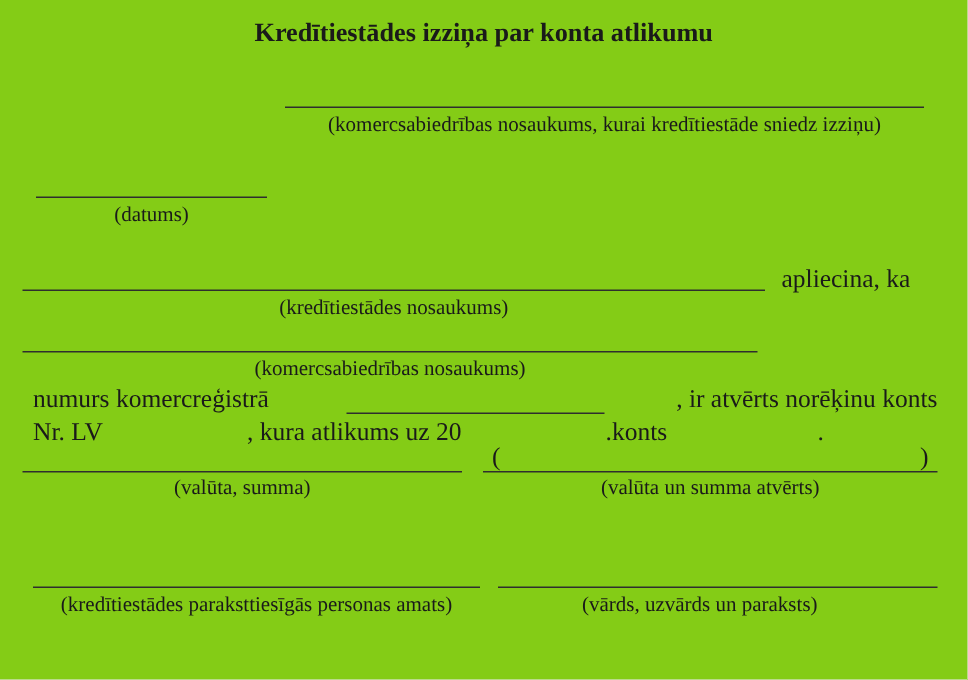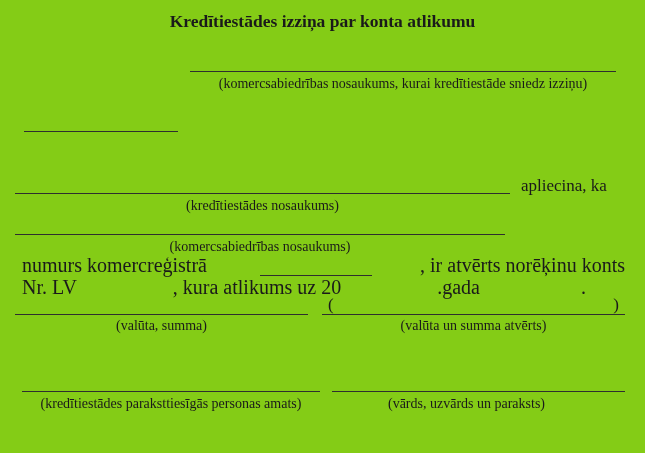--- a/index.html
+++ b/index.html
@@ -20,21 +20,21 @@
     position:absolute; height:1px; background:#2e2e2e;
   }
   .caption {
     position:absolute; font-size:14px; text-align:center; white-space:nowrap;
   }
   .freetext {
     position:absolute; font-size:17px; white-space:nowrap;
   }
   .flexrow {
     position:absolute; display:flex; align-items:baseline;
-    font-size:20px; line-height:21px; white-space:pre;gap:48px;
+    font-size:17px; line-height:21px; white-space:pre;gap:48px;
   }
   .blank {
     border-bottom:1px solid #2e2e2e; align-self:stretch;
   }
   .blank.grow { flex:1 1 auto; }
   .parenfield {
     position:absolute; display:flex; justify-content:space-between;
     align-items:flex-end; font-size:17px; line-height:18px;
     border-bottom:1px solid #2e2e2e; padding:0 6px; box-sizing:border-box;
   }
@@ -43,40 +43,41 @@
 <body>
 
 <div class="page">
 
   <div class="title">Kredītiestādes izziņa par konta atlikumu</div>
 
   <div class="rule" style="left:190px; top:71px; width:426px;"></div>
   <div class="caption" style="left:190px; top:76px; width:426px;">(komercsabiedrības nosaukums, kurai kredītiestāde sniedz izziņu)</div>
 
   <div class="rule" style="left:24px; top:131px; width:154px;"></div>
+  <div class="caption" style="left:24px; top:136px; width:154px;">(datums)</div>
 
   <div class="rule" style="left:15px; top:193px; width:495px;"></div>
   <div class="freetext" style="left:521px; top:176px;">apliecina, ka</div>
   <div class="caption" style="left:15px; top:198px; width:495px;">(kredītiestādes nosaukums)</div>
 
   <div class="rule" style="left:15px; top:234px; width:490px;"></div>
   <div class="caption" style="left:15px; top:239px; width:490px;">(komercsabiedrības nosaukums)</div>
 
   <div class="flexrow" style="left:22px; top:255px; width:603px;">
     <span>numurs komercreģistrā </span>
     <span class="blank grow"></span>
     <span>, ir atvērts norēķinu konts</span>
   </div>
 
   <div class="flexrow" style="left:22px; top:277px; width:603px;">
     <span>Nr. LV</span>
     <span class="blank" style="width:88px;"></span>
     <span>, kura atlikums uz 20</span>
     <span class="blank" style="width:38px;"></span>
-    <span>.gada </span>
+    <span>.konts </span>
     <span class="blank" style="width:44px;"></span>
     <span>.</span>
     <span class="blank grow"></span>
     <span> ir</span>
   </div>
 
   <div class="rule" style="left:15px; top:314px; width:293px;"></div>
   <div class="caption" style="left:15px; top:318px; width:293px;">(valūta, summa)</div>
 
   <div class="parenfield" style="left:322px; top:297px; width:303px; height:18px;">

